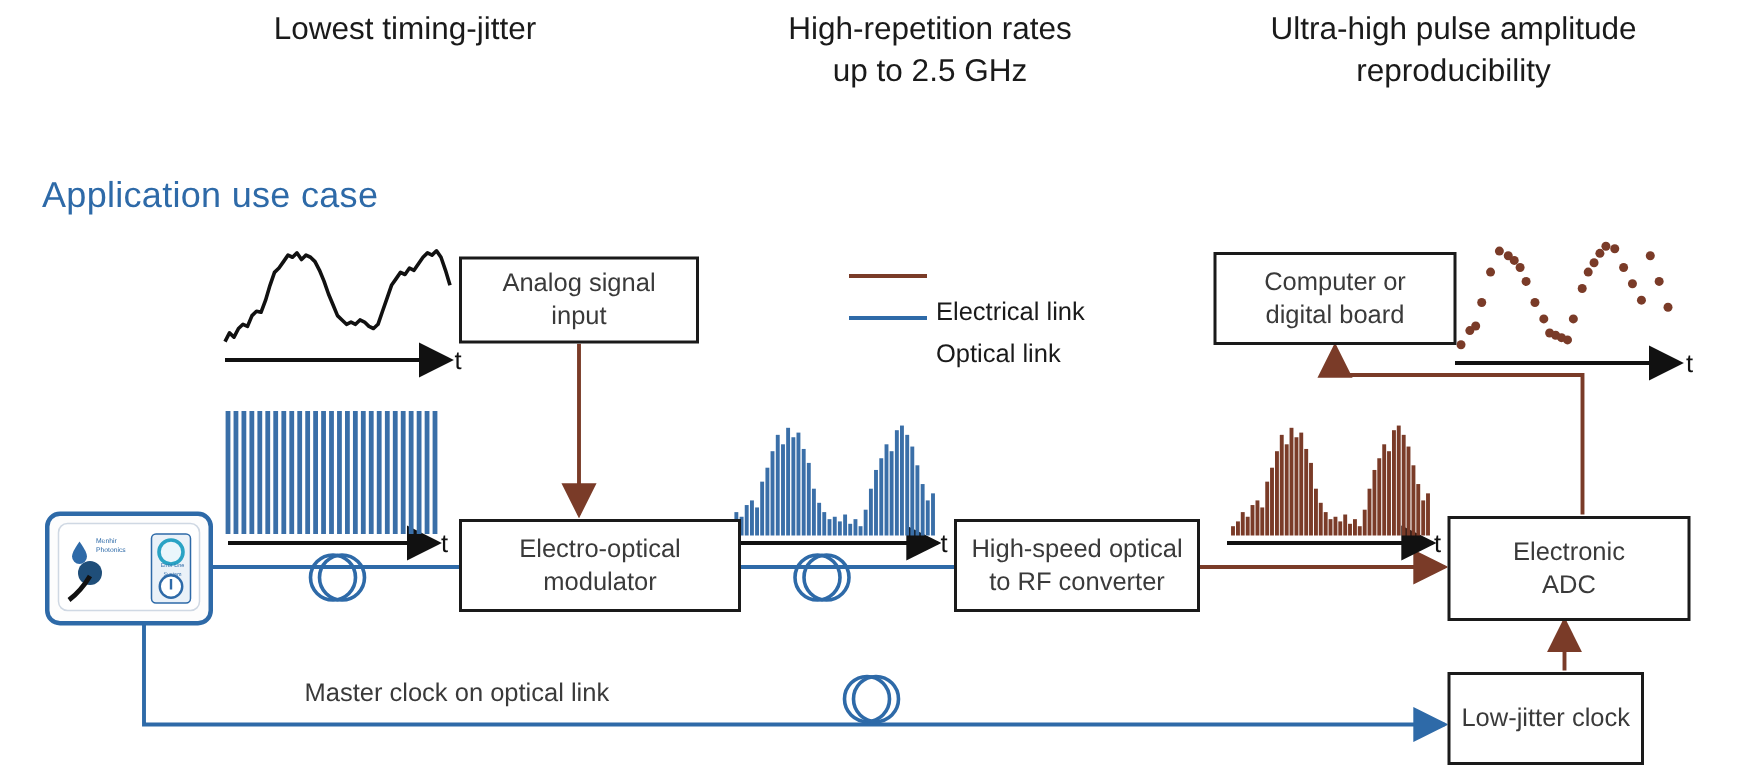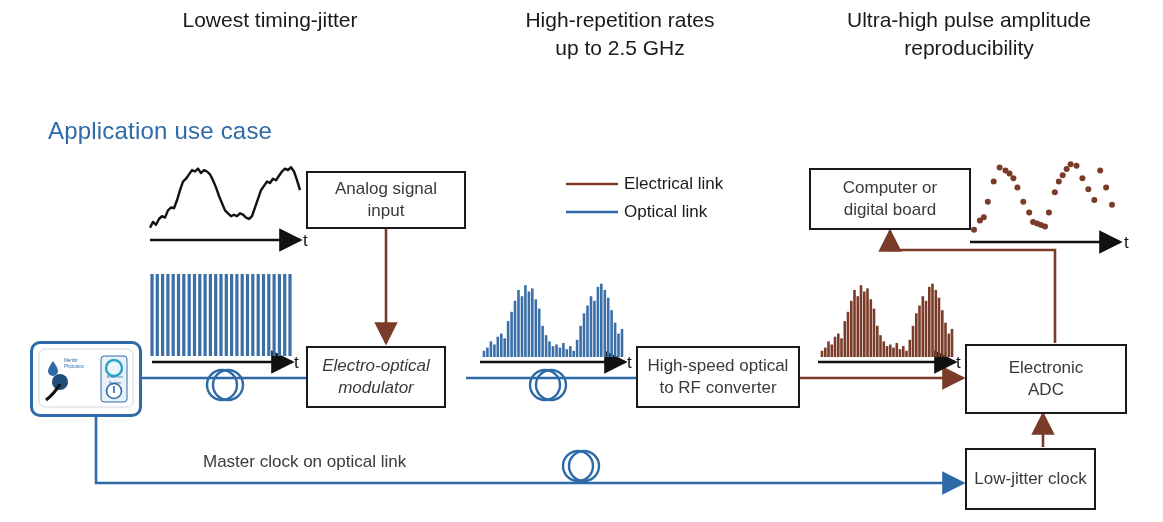--- a/index.html
+++ b/index.html
@@ -4,42 +4,42 @@
 <style>
   html,body{margin:0;padding:0;background:#ffffff;}
   body{width:1163px;height:522px;position:relative;overflow:hidden;
        font-family:"Liberation Sans","DejaVu Sans",sans-serif;}
   .abs{position:absolute;}
   .hdr{font-size:21px;color:#1a1a1a;text-align:center;line-height:1.32;}
   .section-title{font-size:24px;color:#2e6aa8;letter-spacing:.2px;}
   .box{position:absolute;border:2px solid #1a1a1a;background:#fff;
        display:flex;align-items:center;justify-content:center;text-align:center;
        font-size:17px;color:#3a3a3a;line-height:1.3;box-sizing:border-box;}
-  .legend-lbl{font-size:17px;color:#1a1a1a;}
+  .legend-lbl{font-size:17px;color:#1a1a1a;margin-top:24px;}
   .axis-t{font-size:17px;color:#111;}
   .plain-lbl{font-size:17px;color:#3a3a3a;}
   svg{position:absolute;top:0;left:0;overflow:visible;}
   .laser-body{position:absolute;border:3px solid #2e6aa8;border-radius:10px;background:#fdfdfd;}
 </style>
 </head>
 <body>
 
 <div class="abs hdr" style="left:60px;top:6px;width:420px;">
   <div>Lowest timing-jitter</div>
 </div>
 <div class="abs hdr" style="left:430px;top:6px;width:380px;">
   <div>High-repetition rates</div>
   <div>up to 2.5 GHz</div>
 </div>
 <div class="abs hdr" style="left:775px;top:6px;width:388px;">
   <div>Ultra-high pulse amplitude</div>
   <div>reproducibility</div>
 </div>
 
-<div class="abs section-title" style="left:28px;top:117px;margin-left:20px;">Application use case</div>
+<div class="abs section-title" style="left:28px;top:117px;">Application use case</div>
 
 <svg width="1163" height="522">
   <defs>
     <marker id="arrBlack" markerWidth="9" markerHeight="9" refX="8" refY="4.5" orient="auto">
       <path d="M0,0 L9,4.5 L0,9 Z" fill="#111"></path>
     </marker>
     <marker id="arrBrown" markerWidth="9" markerHeight="9" refX="8" refY="4.5" orient="auto">
       <path d="M0,0 L9,4.5 L0,9 Z" fill="#7a3b28"></path>
     </marker>
     <marker id="arrBlue" markerWidth="9" markerHeight="9" refX="8" refY="4.5" orient="auto">
@@ -266,21 +266,21 @@
   <div style="position:absolute;left:70px;top:37px;width:24px;text-align:center;font-size:3.6px;color:#2e6aa8;">System</div>
 </div>
 
 <div class="box" style="left:306px;top:171px;width:160px;height:58px;">
   <div>
     <div>Analog signal</div>
     <div>input</div>
   </div>
 </div>
 
-<div class="box" style="left:306px;top:346px;width:140px;height:62px;font-style:italic;">
+<div class="box" style="left:306px;top:346px;width:188px;height:62px;">
   <div>
     <div>Electro-optical</div>
     <div>modulator</div>
   </div>
 </div>
 
 <div class="box" style="left:636px;top:346px;width:164px;height:62px;">
   <div>
     <div>High-speed optical</div>
     <div>to RF converter</div>

